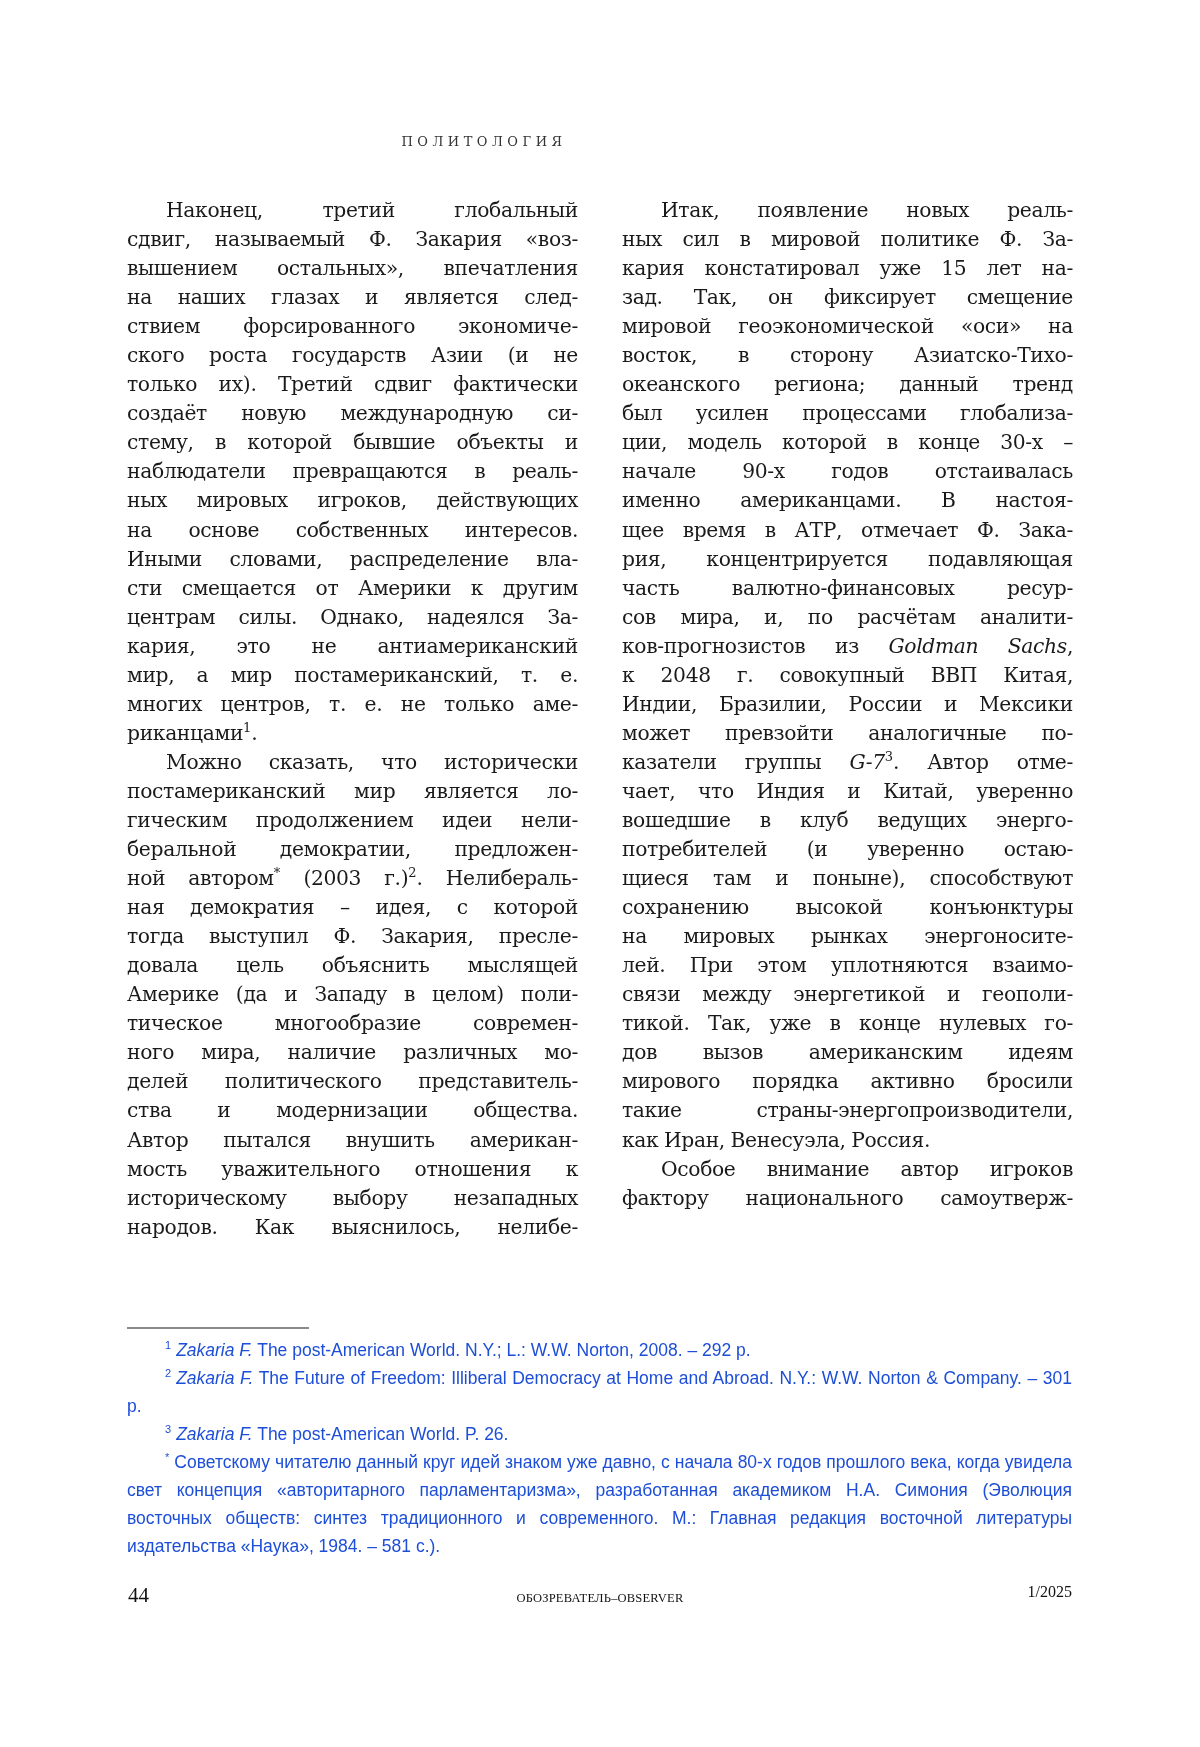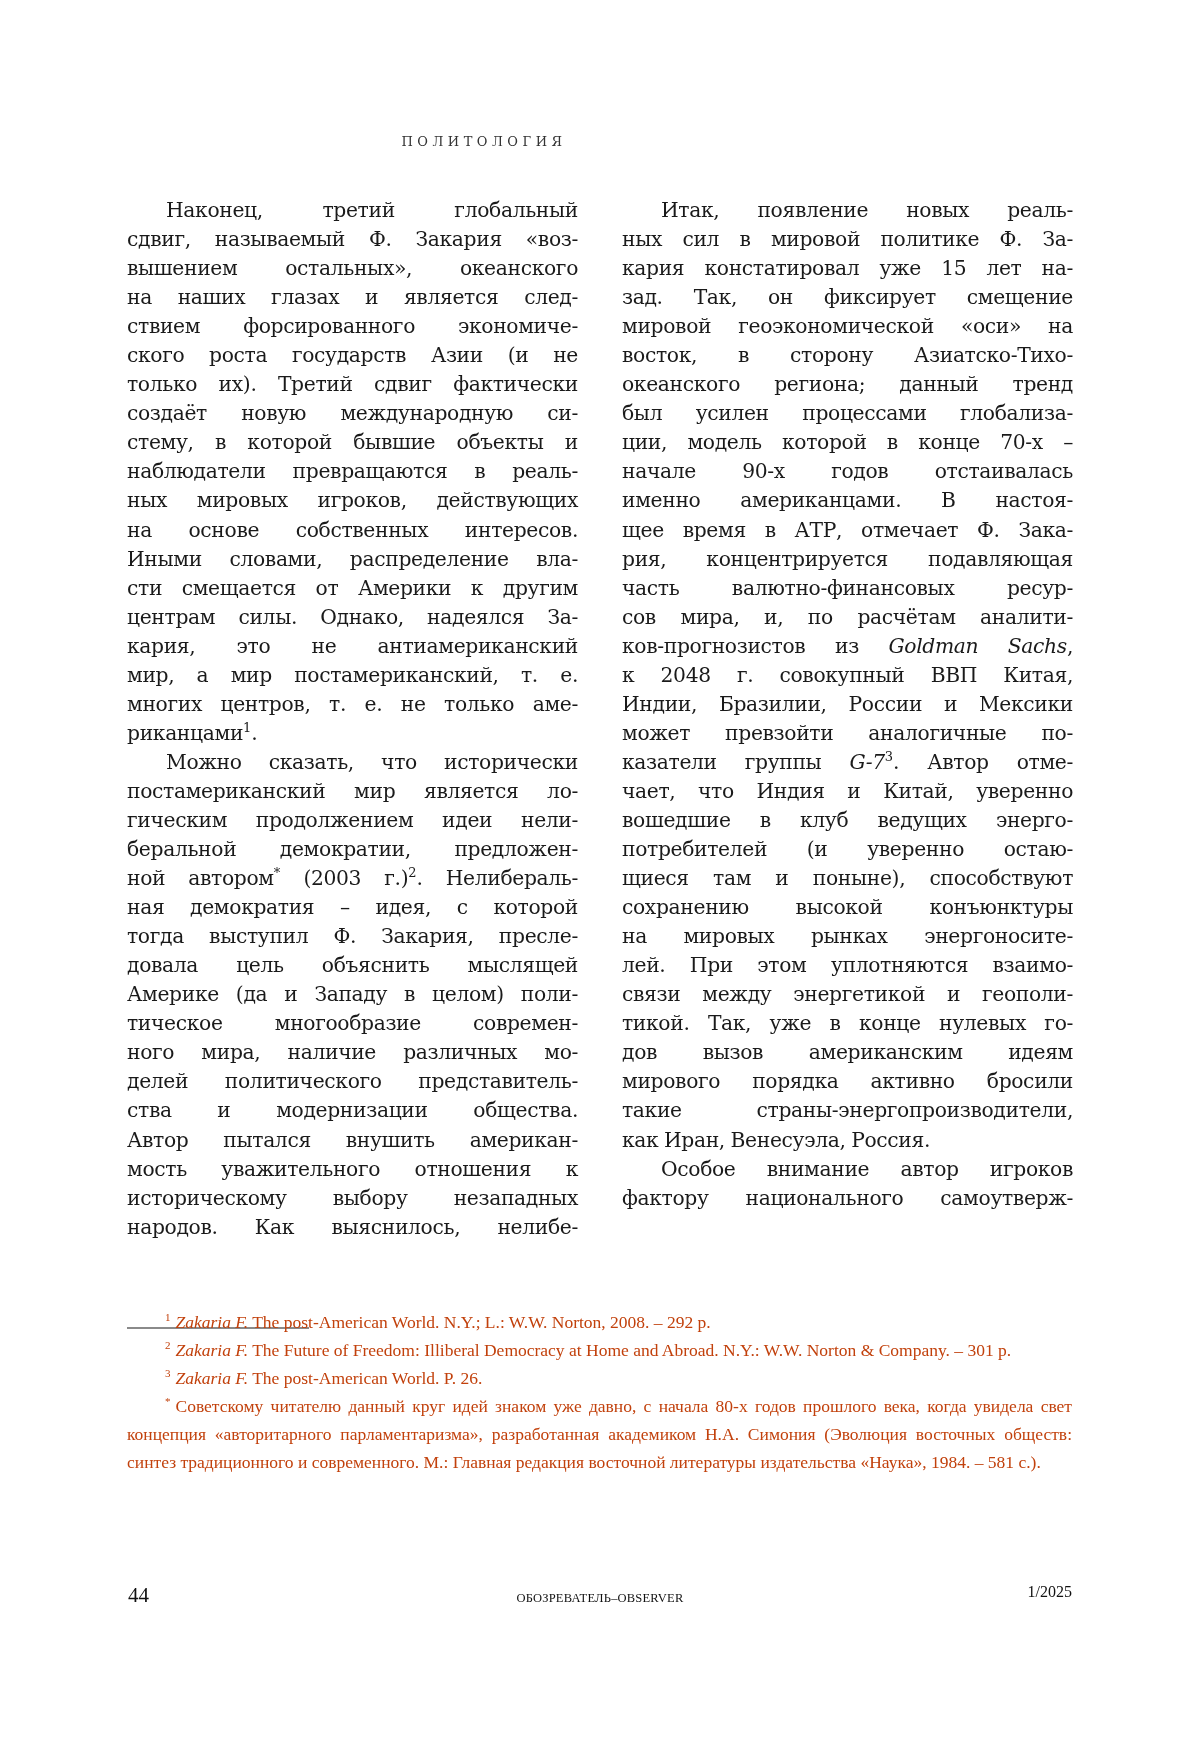--- a/index.html
+++ b/index.html
@@ -20,23 +20,23 @@
   .col p.indent { text-indent: 39px; }
   .ln { display: block; text-align: justify; text-align-last: justify; white-space: nowrap; }
   .ln.last { text-align-last: left; }
   sup { font-size: 13px; line-height: 0; vertical-align: super; letter-spacing: 0; }
   em { font-style: italic; }
   .fn-rule {
     position: absolute; top: 1327px; left: 127px; width: 182px; height: 0;
     border-top: 2px solid #8a8a8a;
   }
   .footnotes {
-    position: absolute; top: 1308px; left: 127px; width: 945px;
-    font-family: Liberation Serif, serif; font-size: 17.5px; line-height: 28px;
-    text-align: justify; color: #c2410c;
+    position: absolute; top: 1336px; left: 127px; width: 945px;
+    font-family: Liberation Sans, sans-serif; font-size: 17.5px; line-height: 28px;
+    text-align: justify; color: #1d4ed8;
   }
   .footnotes .fn { margin: 0; text-indent: 38px; }
   .footnotes .fn sup { font-size: 11px; margin-right: 5px; }
   .folio-left, .folio-right, .folio-center {
     position: absolute; top: 1583px; font-family: "Liberation Serif", serif; color: #111; text-align: center;
   }
   .folio-left { left: 128px; font-size: 21px; }
   .folio-right { right: 128px; font-size: 16px; }
   .folio-center { left: 0; width: 1200px; text-align: center; font-size: 12.5px; top: 1591px; letter-spacing: 0.2px; }
 </style>
@@ -44,21 +44,21 @@
 <body>
 
 <div class="page">
 
   <div class="running-head">ПОЛИТОЛОГИЯ</div>
 
   <div class="col col-left">
     <p class="indent">
       <span class="ln">Наконец, третий глобальный</span>
       <span class="ln" style="text-indent:0">сдвиг, называемый Ф. Закария «воз-</span>
-      <span class="ln" style="text-indent:0">вышением остальных», океанского</span>
+      <span class="ln" style="text-indent:0">вышением остальных», впечатления</span>
       <span class="ln" style="text-indent:0">на наших глазах и является след-</span>
       <span class="ln" style="text-indent:0">ствием форсированного экономиче-</span>
       <span class="ln" style="text-indent:0">ского роста государств Азии (и не</span>
       <span class="ln" style="text-indent:0">только их). Третий сдвиг фактически</span>
       <span class="ln" style="text-indent:0">создаёт новую международную си-</span>
       <span class="ln" style="text-indent:0">стему, в которой бывшие объекты и</span>
       <span class="ln" style="text-indent:0">наблюдатели превращаются в реаль-</span>
       <span class="ln" style="text-indent:0">ных мировых игроков, действующих</span>
       <span class="ln" style="text-indent:0">на основе собственных интересов.</span>
       <span class="ln" style="text-indent:0">Иными словами, распределение вла-</span>
@@ -93,21 +93,21 @@
   <div class="col col-right">
     <p class="indent">
       <span class="ln">Итак, появление новых реаль-</span>
       <span class="ln" style="text-indent:0">ных сил в мировой политике Ф. За-</span>
       <span class="ln" style="text-indent:0">кария констатировал уже 15 лет на-</span>
       <span class="ln" style="text-indent:0">зад. Так, он фиксирует смещение</span>
       <span class="ln" style="text-indent:0">мировой геоэкономической «оси» на</span>
       <span class="ln" style="text-indent:0">восток, в сторону Азиатско-Тихо-</span>
       <span class="ln" style="text-indent:0">океанского региона; данный тренд</span>
       <span class="ln" style="text-indent:0">был усилен процессами глобализа-</span>
-      <span class="ln" style="text-indent:0">ции, модель которой в конце 70-х –</span>
+      <span class="ln" style="text-indent:0">ции, модель которой в конце 30-х –</span>
       <span class="ln" style="text-indent:0">начале 90-х годов отстаивалась</span>
       <span class="ln" style="text-indent:0">именно американцами. В настоя-</span>
       <span class="ln" style="text-indent:0">щее время в АТР, отмечает Ф. Зака-</span>
       <span class="ln" style="text-indent:0">рия, концентрируется подавляющая</span>
       <span class="ln" style="text-indent:0">часть валютно-финансовых ресур-</span>
       <span class="ln" style="text-indent:0">сов мира, и, по расчётам аналити-</span>
       <span class="ln" style="text-indent:0"><span>ков-прогнозистов из </span><em>Goldman Sachs</em><span>,</span></span>
       <span class="ln" style="text-indent:0">к 2048 г. совокупный ВВП Китая,</span>
       <span class="ln" style="text-indent:0">Индии, Бразилии, России и Мексики</span>
       <span class="ln" style="text-indent:0">может превзойти аналогичные по-</span>

